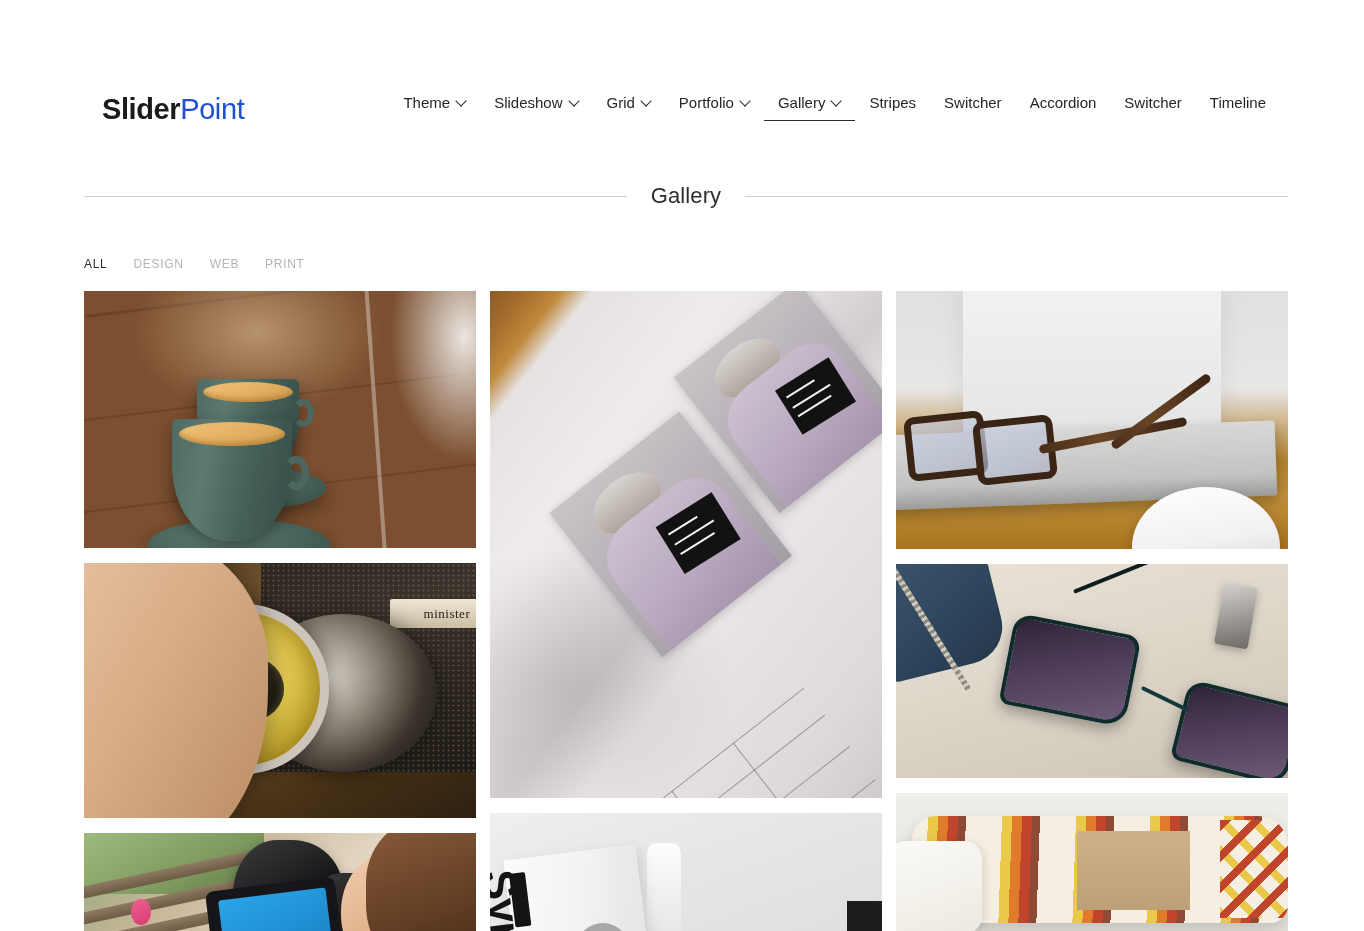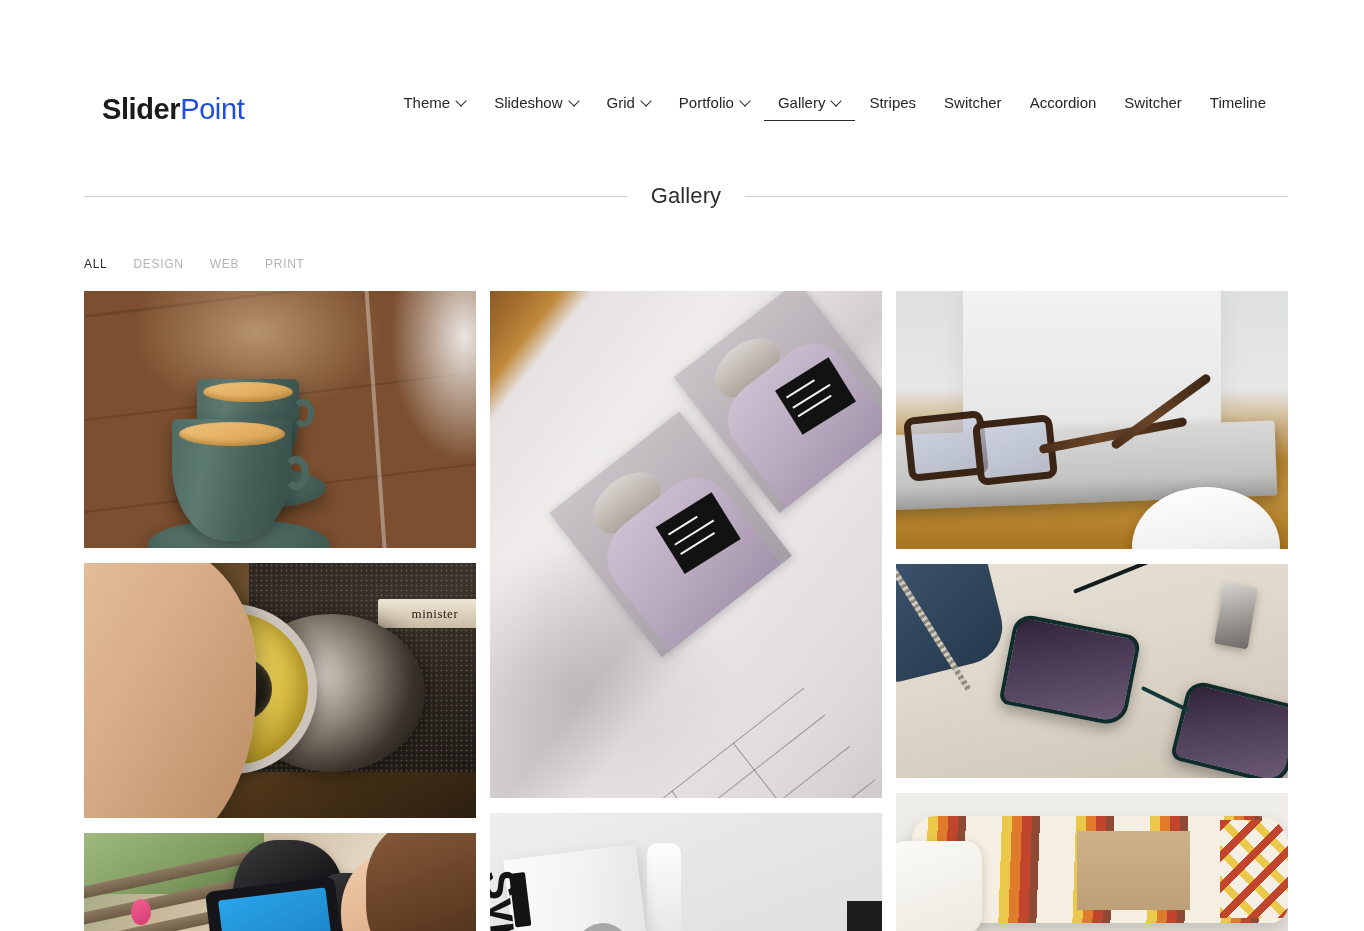--- a/index.html
+++ b/index.html
@@ -321,20 +321,21 @@
     right: 2%; bottom: -13%;
     width: 148px; height: 96px;
     border-radius: 50% 50% 46% 46% / 62% 62% 38% 38%;
     background: linear-gradient(170deg,#ffffff 0%,#f1f1f1 55%,#d4d4d4 100%);
     box-shadow: 0 5px 12px rgba(0,0,0,.25);
   }
 
   
   .photo-camera {
     background: linear-gradient(150deg,#4a3620 0%,#6c4f2c 22%,#8a6a3b 42%,#4b3418 70%,#2c1f10 100%);
+    margin-left: 12px;
   }
   .photo-camera .cam-body {
     position: absolute;
     left: 42%; top: -6%;
     width: 66%; height: 88%;
     background: linear-gradient(160deg,#2a2421 0%,#3b332c 35%,#1b1714 100%);
     border-radius: 6px;
   }
   .photo-camera .cam-grill {
     position: absolute;

